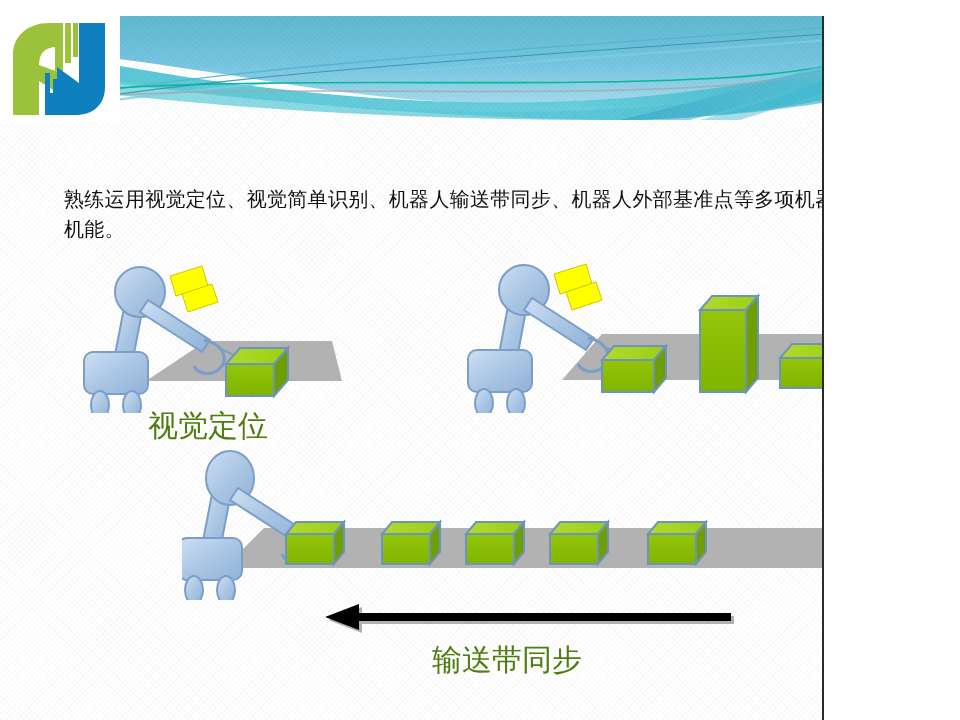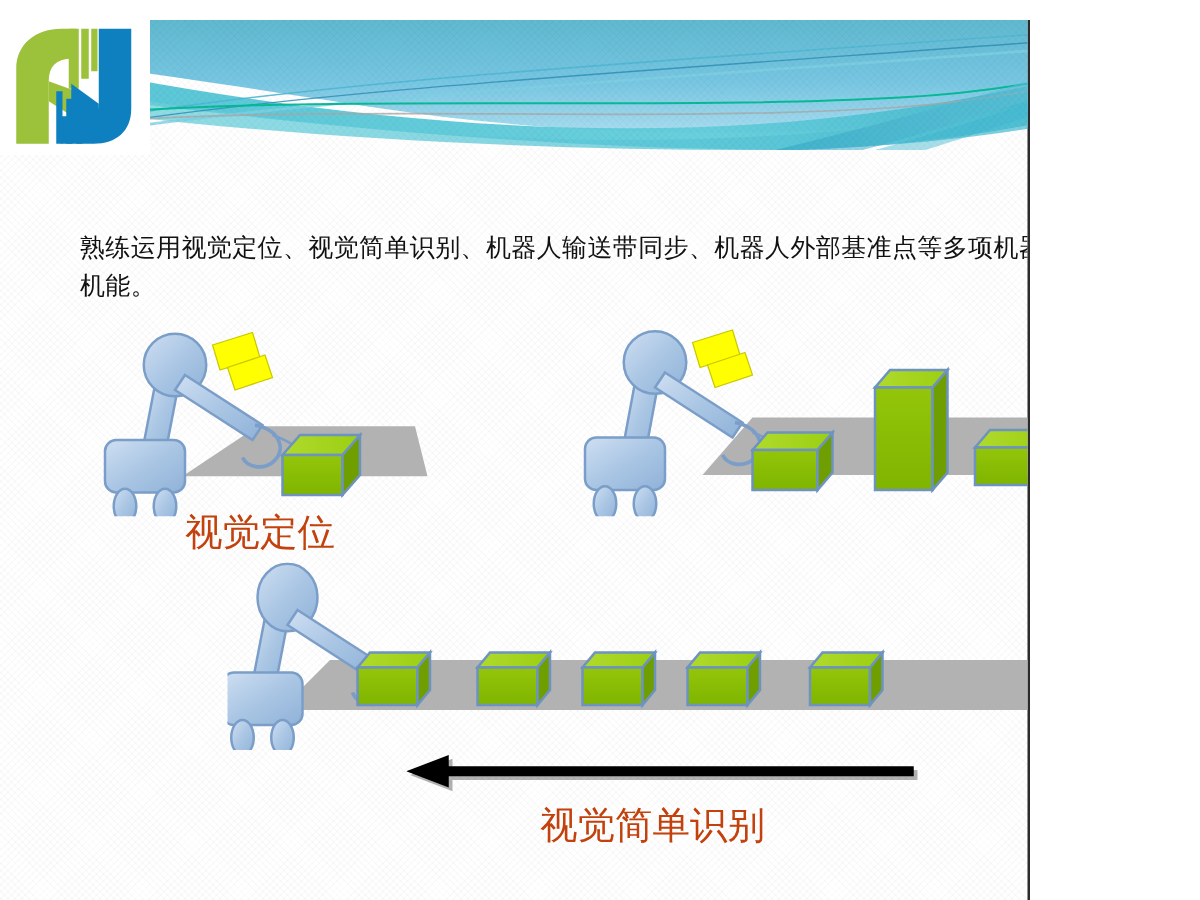--- a/index.html
+++ b/index.html
@@ -62,21 +62,21 @@
   
   .fig{position:absolute;z-index:6;}
   #fig-vision-locate{left:78px;top:232px;}
   #fig-vision-recognize{left:462px;top:232px;}
   #fig-conveyor-sync{left:182px;top:434px;}
 
   .caption{
     position:absolute;
     font-family:Liberation Sans, sans-serif;
     font-size:30px;
-    color:#c2410c;
+    color:#4d7c0f;
     white-space:nowrap;
     z-index:6;
   }
   #caption-vision-locate{left:148px;top:390px;}
   #caption-vision-recognize{left:592px;top:396px;}
   #caption-conveyor-sync{left:432px;top:624px;}
 
   .arrow-wrap{position:absolute;left:325px;top:586px;z-index:6;}
 </style>
 </head>
@@ -320,16 +320,16 @@
       <g transform="translate(3,3)" opacity="0.30">
         <rect x="28" y="11" width="378" height="8" fill="#000000"></rect>
         <polygon points="0,15 34,2 34,28" fill="#000000"></polygon>
       </g>
 
       <rect x="28" y="11" width="378" height="8" fill="#000000"></rect>
       <polygon points="0,15 34,2 34,28" fill="#000000"></polygon>
     </svg>
   </div>
 
-  <div class="caption" id="caption-conveyor-sync">视觉简单识别</div>
+  <div class="caption" id="caption-conveyor-sync">输送带同步</div>
 
   <div class="texture"></div>
 </div>
 
 </body></html>

